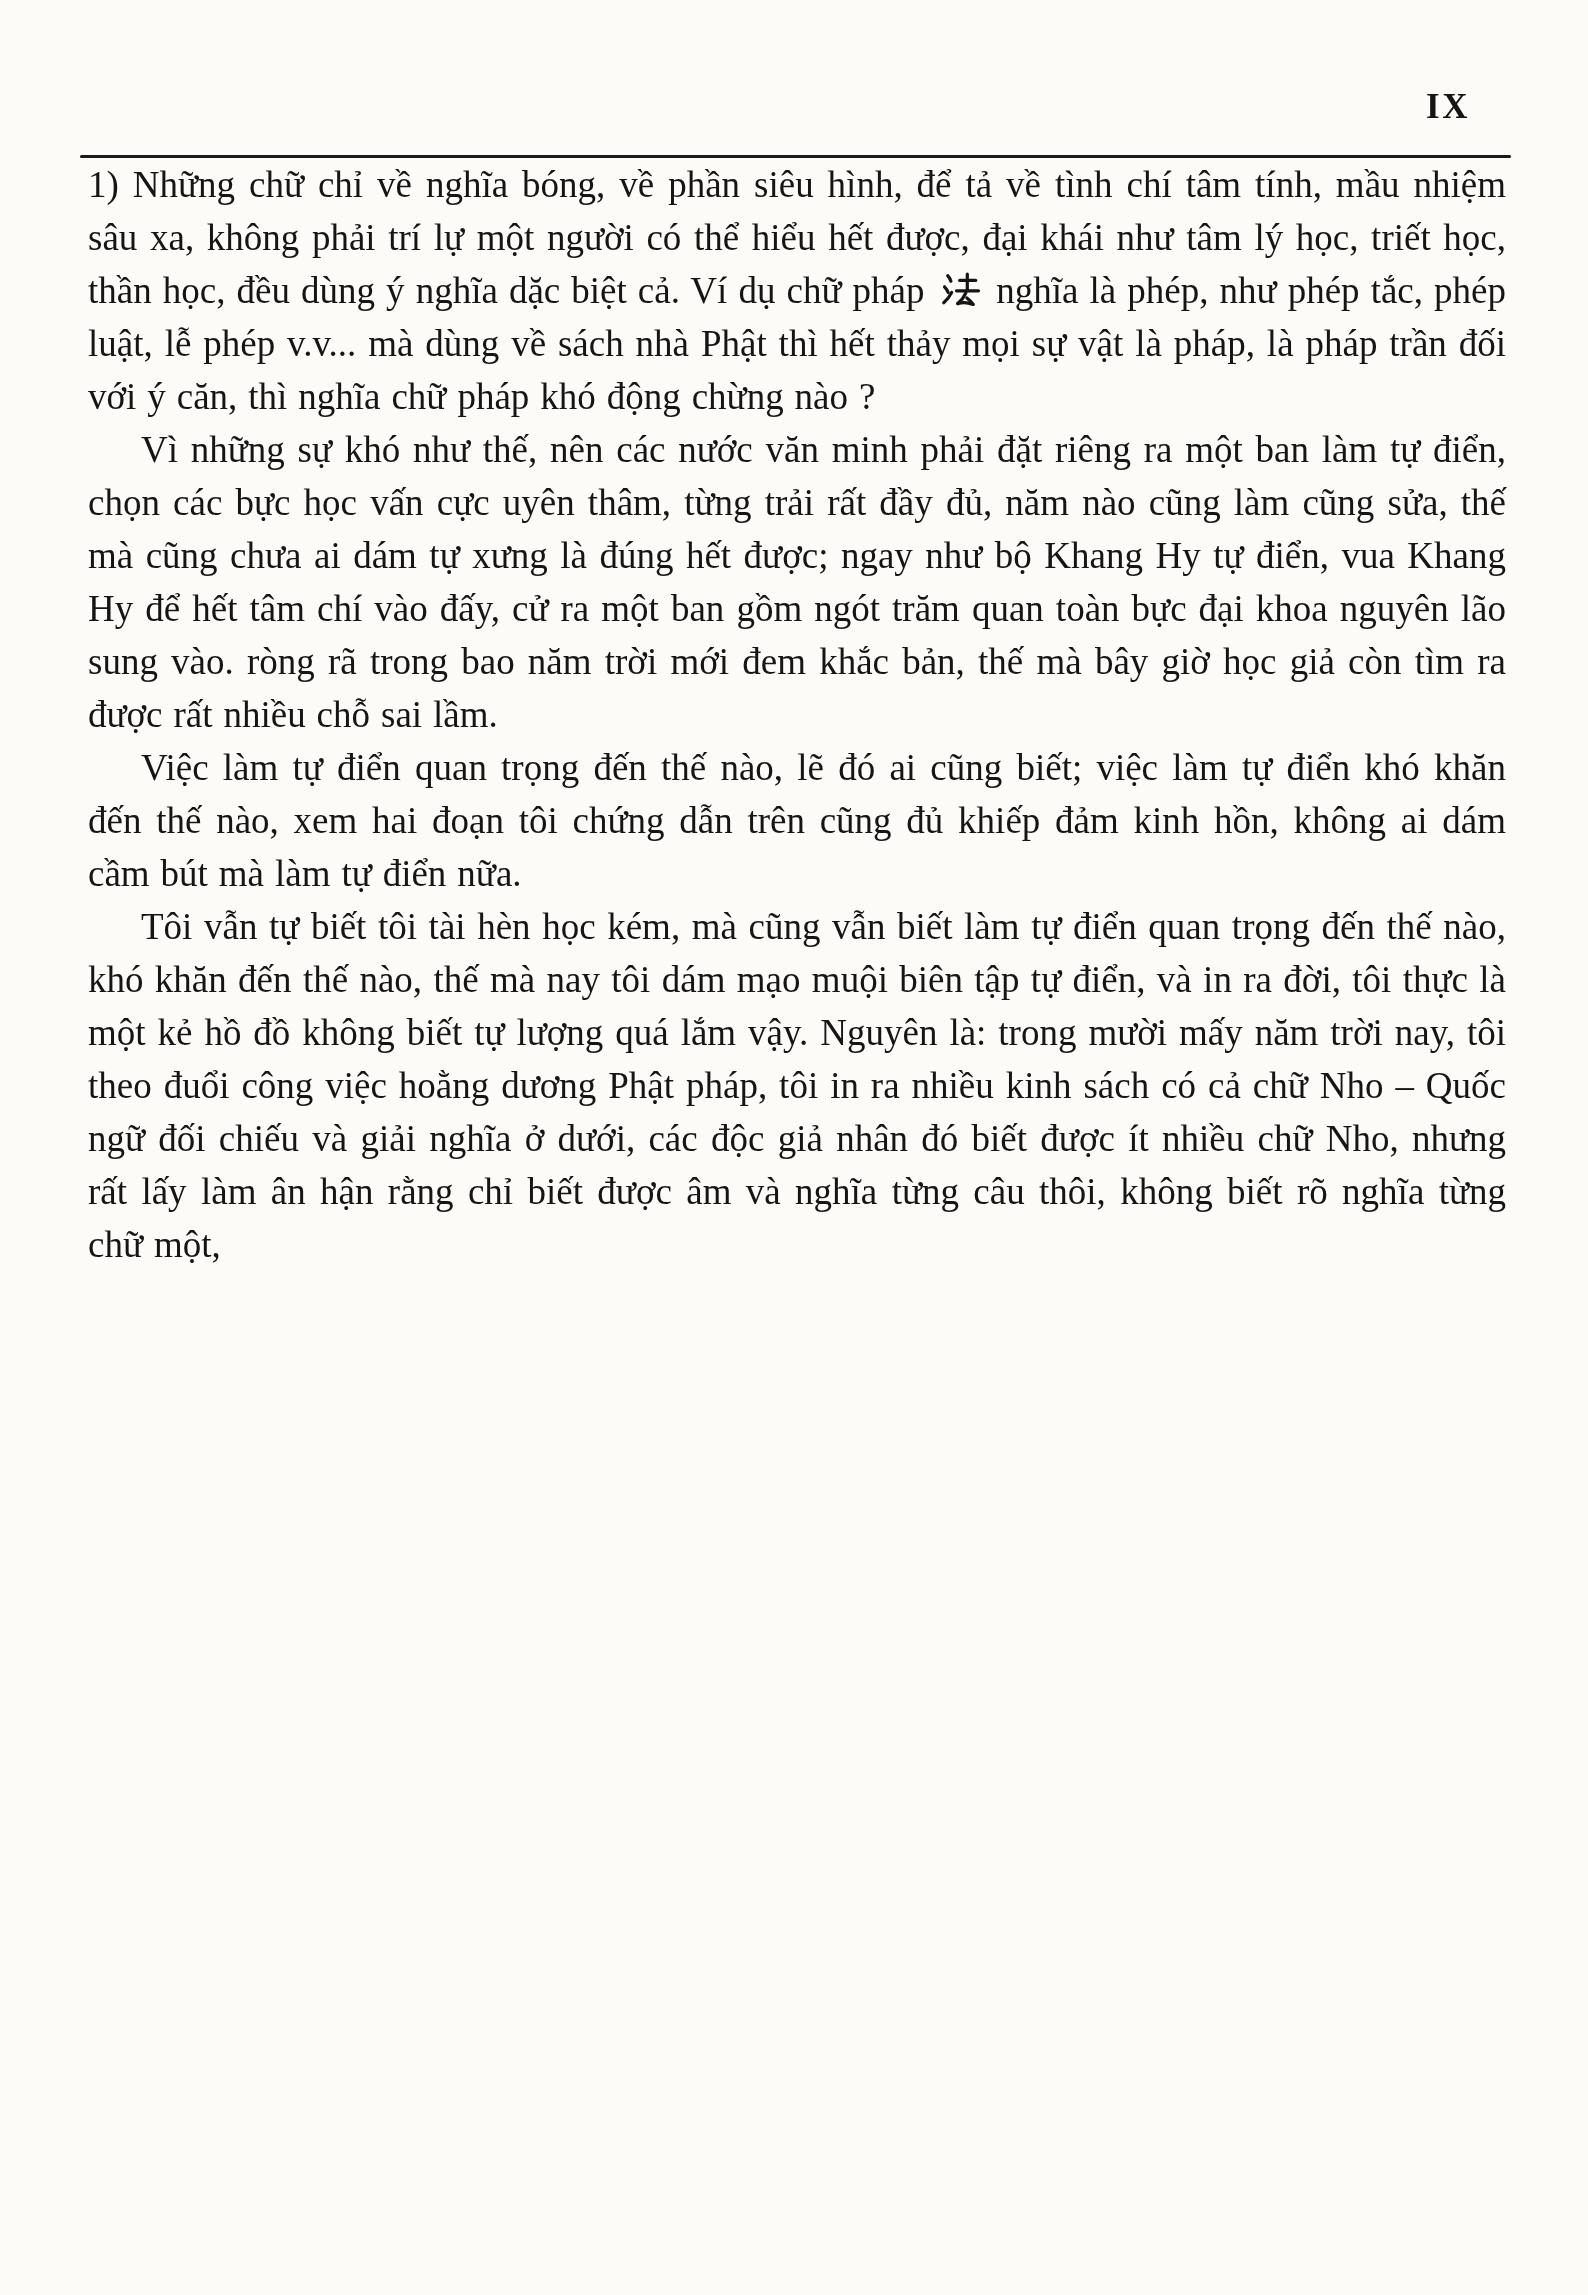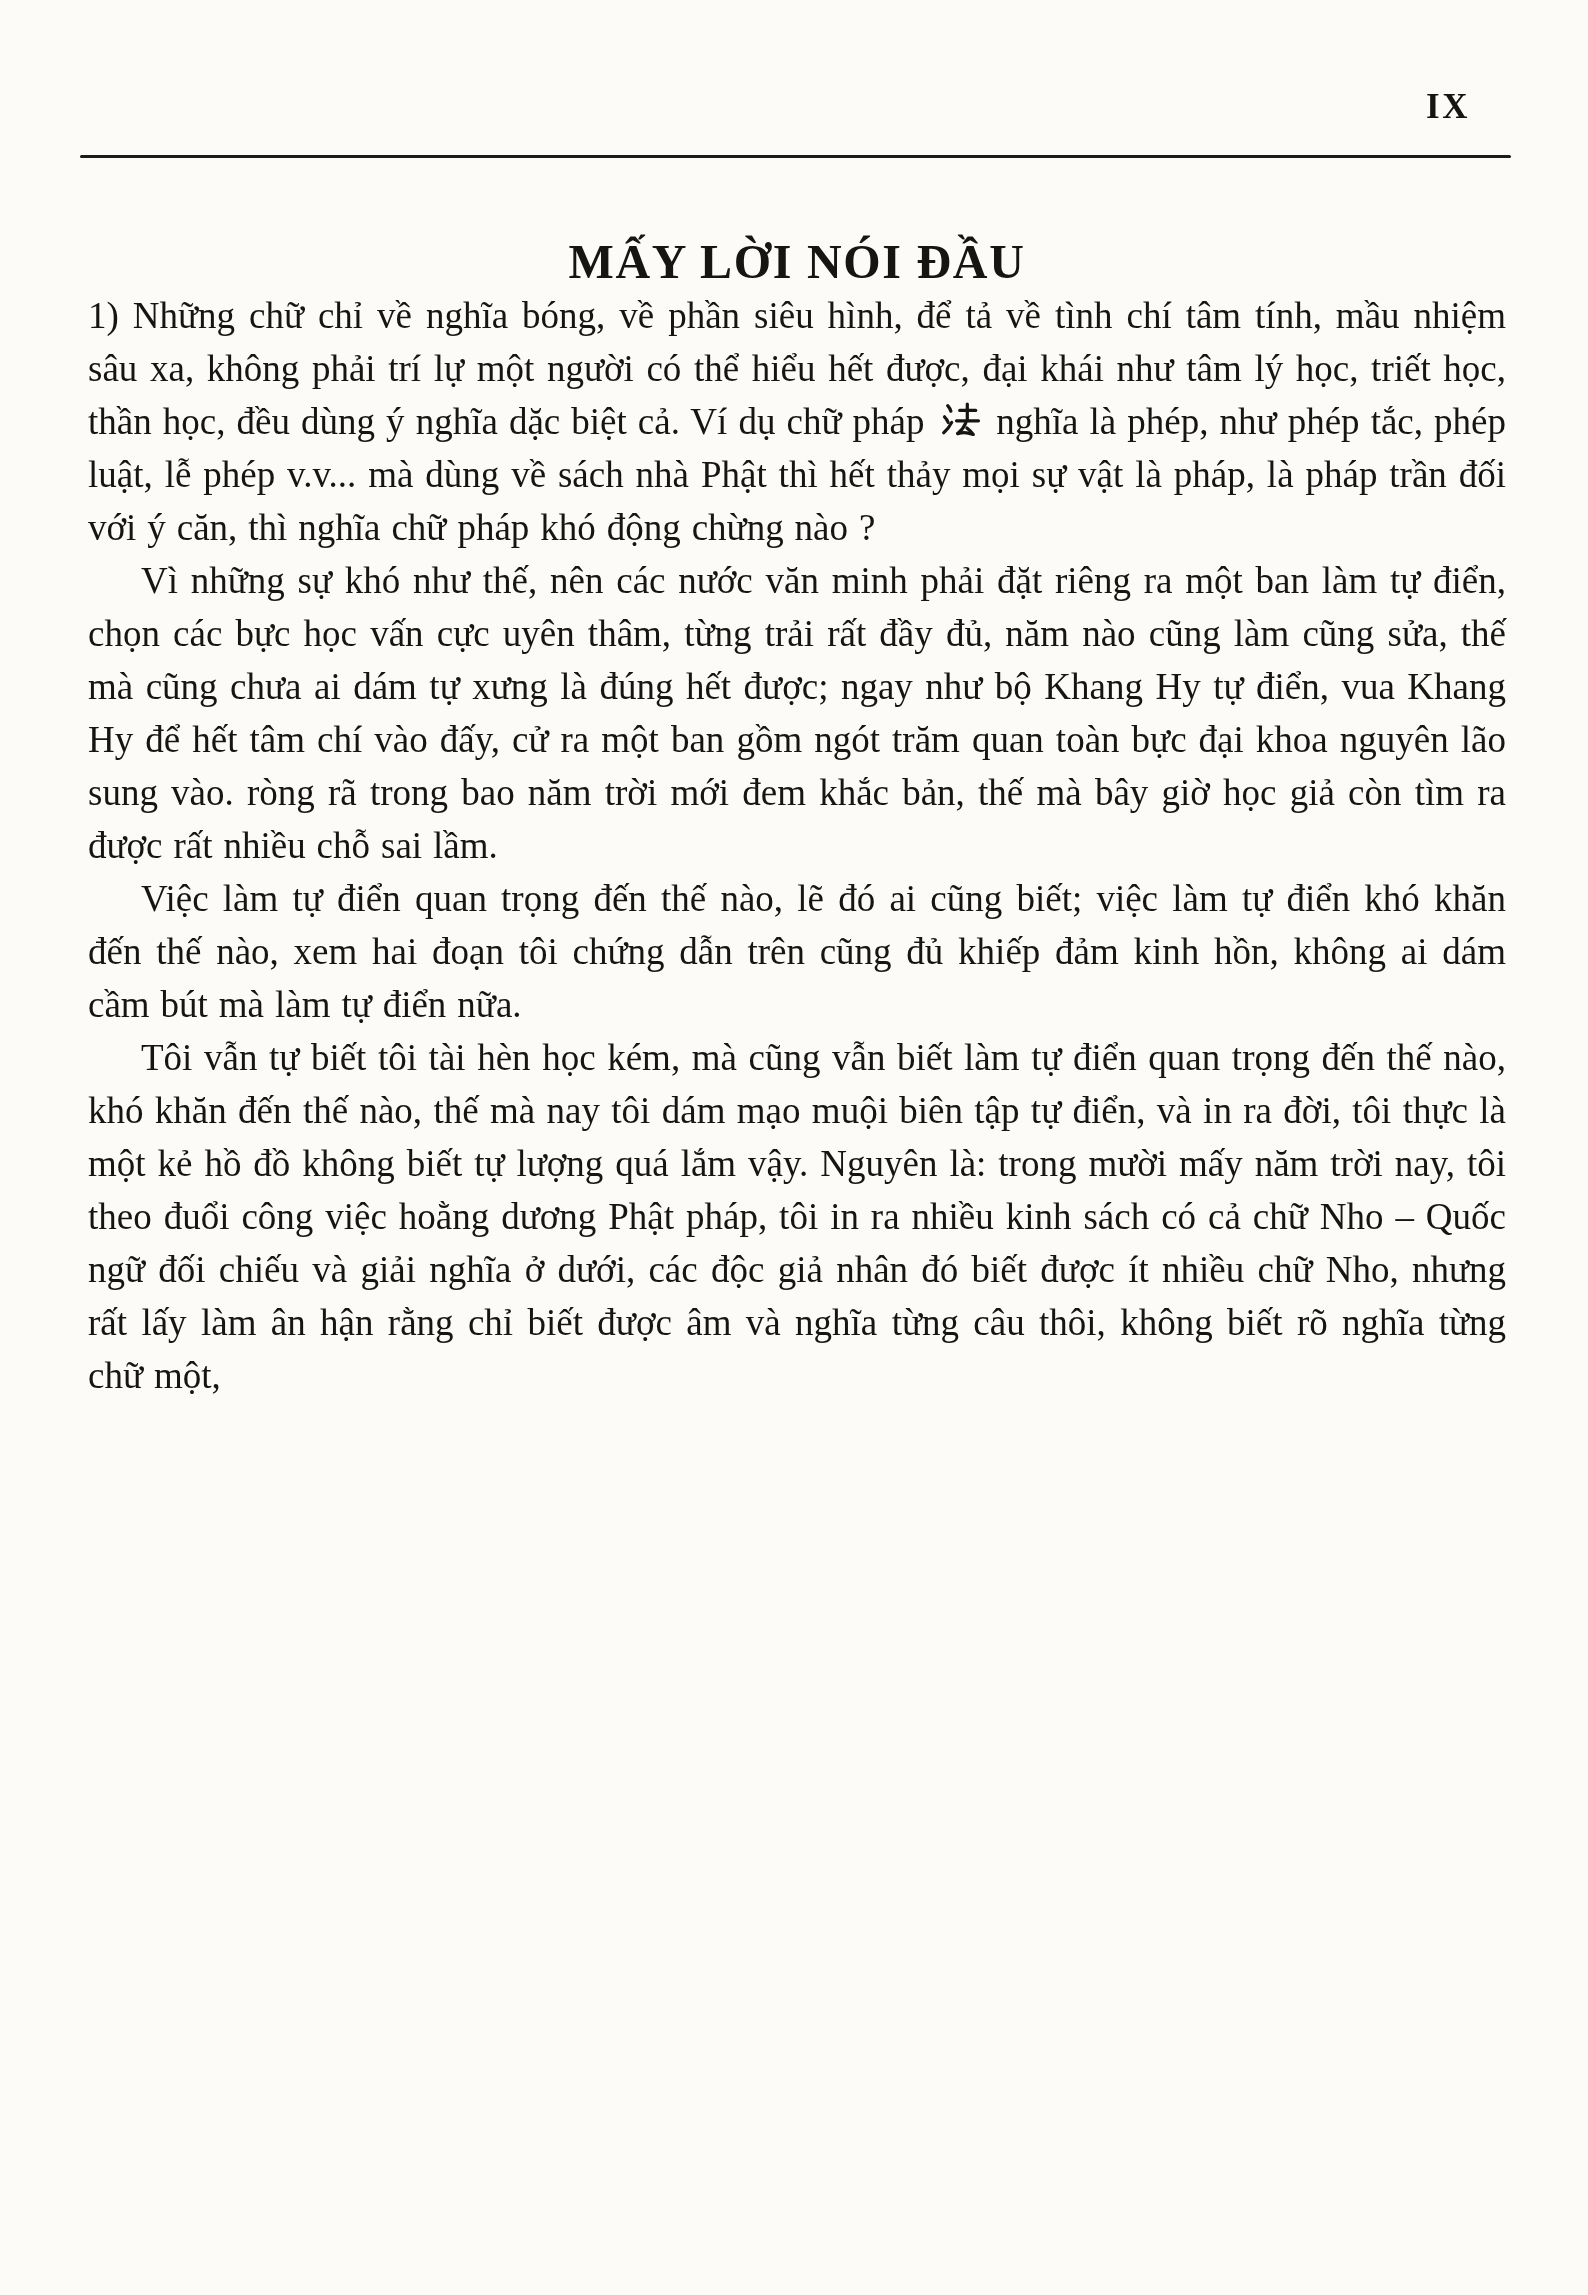--- a/index.html
+++ b/index.html
@@ -80,21 +80,20 @@
 <body>
 
 <div class="page">
 
   <div class="pagenum">IX</div>
 
   <div class="rule"></div>
 
   <div class="content">
 
-    <h1 class="title">MẤY LỜI NÓI ĐẦU</h1>
 
 
 
     <p class="body-par flush"><span>1) Những chữ chỉ về nghĩa bóng, về phần siêu hình, để tả về tình chí tâm tính, mầu nhiệm sâu xa, không phải trí lự một người có thể hiểu hết được, đại khái như tâm lý học, triết học, thần học, đều dùng ý nghĩa dặc biệt cả. Ví dụ chữ</span> <b class="term">pháp</b> <span class="hanzi" aria-label="法"><svg viewBox="0 0 100 100" width="43" height="40" aria-hidden="true">
             <g stroke="#161514" stroke-width="8" stroke-linecap="round" fill="none">
               <path d="M18 14 q6 7 8 14"></path>
               <path d="M10 42 q7 7 9 14"></path>
               <path d="M8 82 Q20 72 28 56"></path>
               <path d="M48 26 H88"></path>
               <path d="M67 10 V52"></path>

